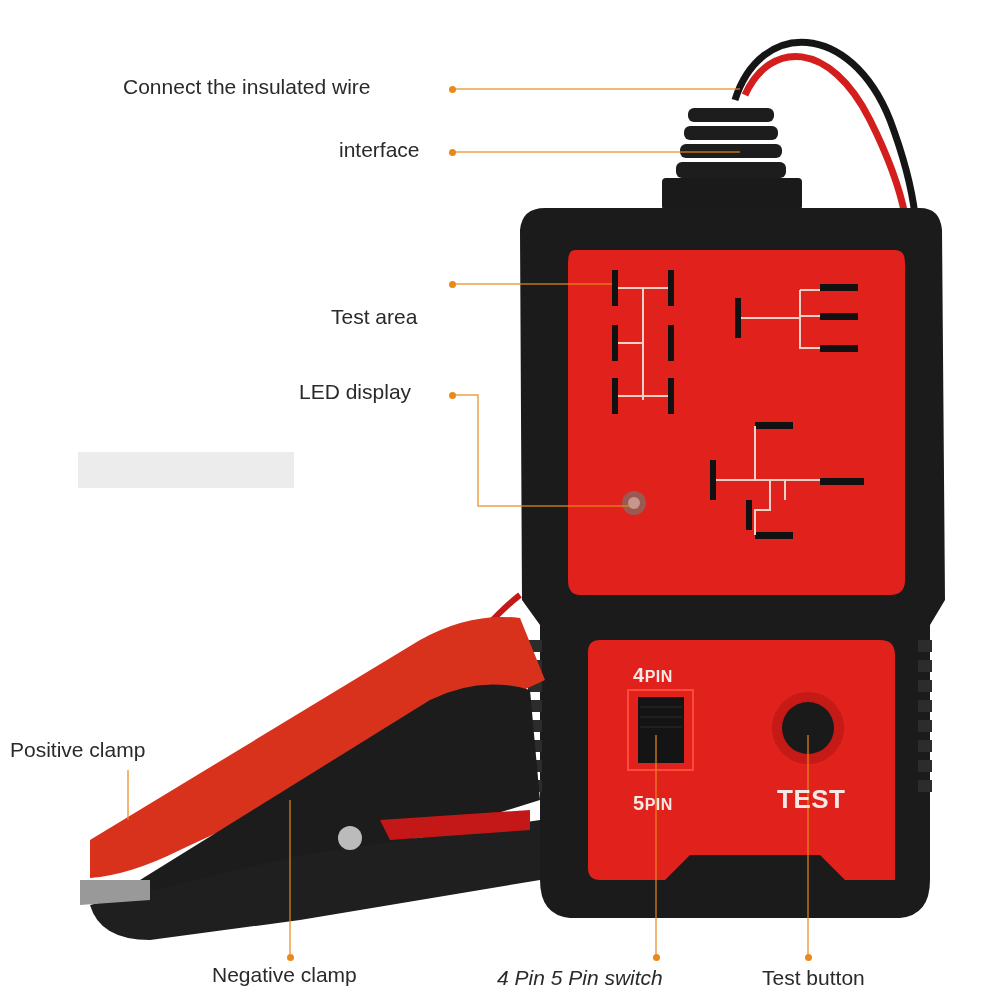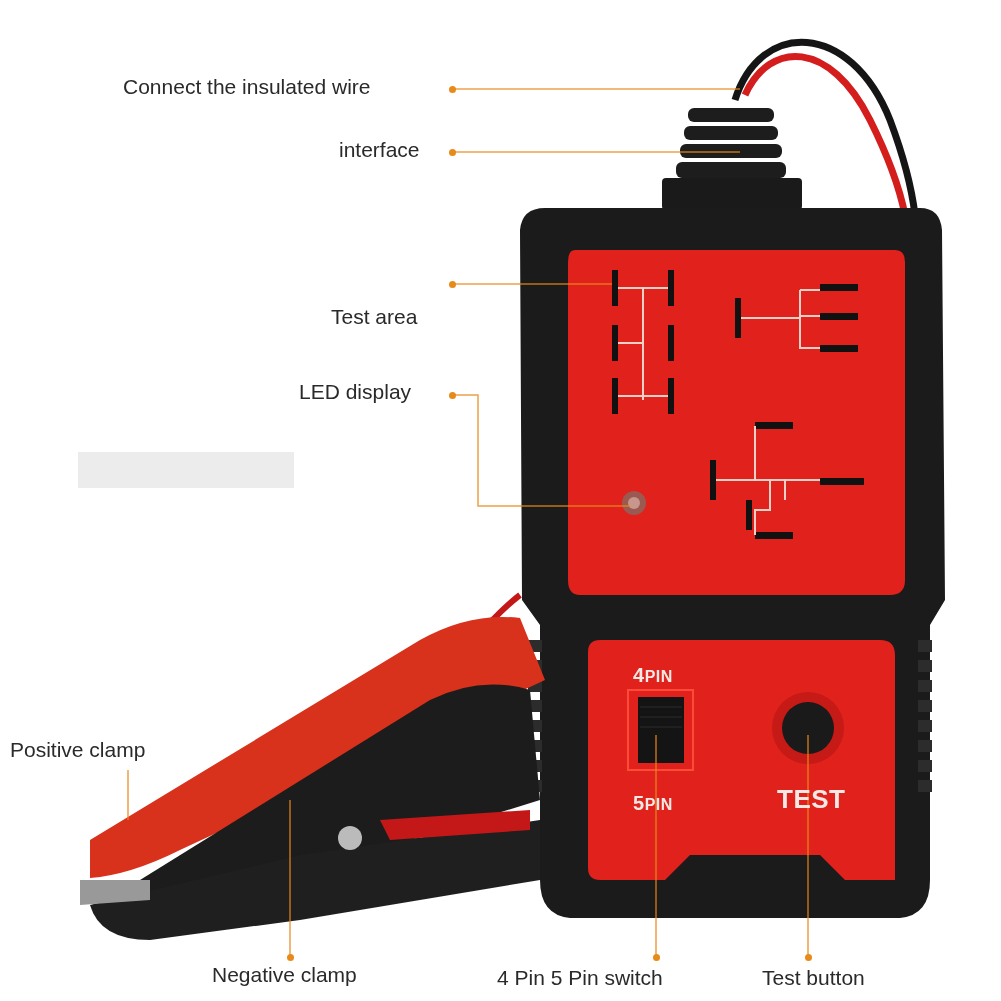--- a/index.html
+++ b/index.html
@@ -133,21 +133,21 @@
   <div class="label" style="left:299px;top:380px;">LED display</div>
   <div class="dot" style="left:449px;top:392px;"></div>
 
   <div class="prompt-box"></div>
 
   <div class="label" style="left:10px;top:738px;">Positive clamp</div>
 
   <div class="label" style="left:212px;top:963px;text-align:right;">Negative clamp</div>
   <div class="dot" style="left:287px;top:954px;"></div>
 
-  <div class="label" style="left:497px;top:966px;">4 Pin 5 Pin switch</div>
+  <div class="label" style="left:497px;top:966px;font-style:italic;">4 Pin 5 Pin switch</div>
   <div class="dot" style="left:653px;top:954px;"></div>
 
   <div class="label" style="left:762px;top:966px;">Test button</div>
   <div class="dot" style="left:805px;top:954px;"></div>
 
   <div class="dev-text" style="left:633px;top:664px;"><span>4</span><span class="small">PIN</span></div>
   <div class="dev-text" style="left:633px;top:792px;"><span>5</span><span class="small">PIN</span></div>
   <div class="dev-text" style="left:777px;top:784px;font-size:26px;text-align:right;">TEST</div>
 </div>
 

